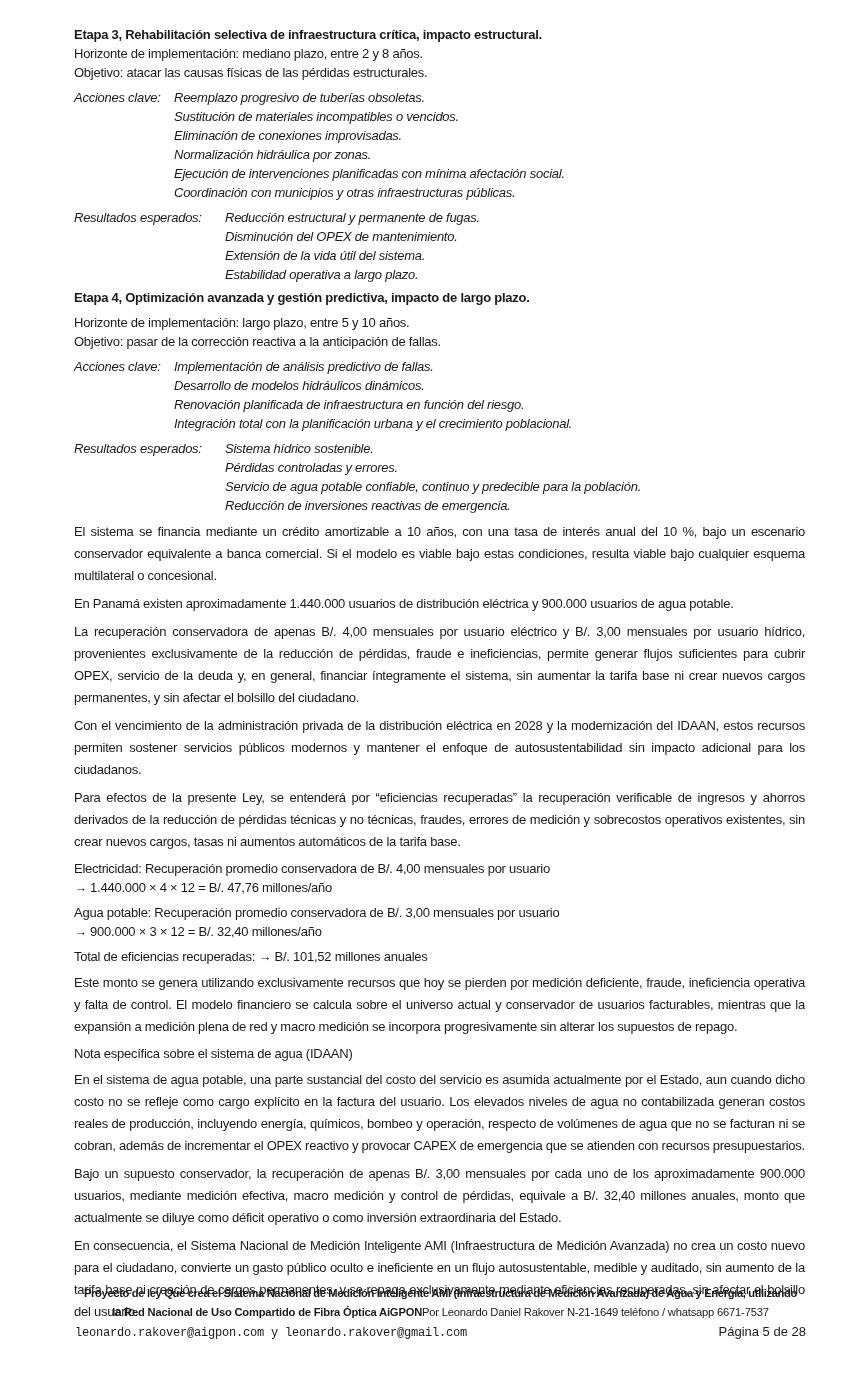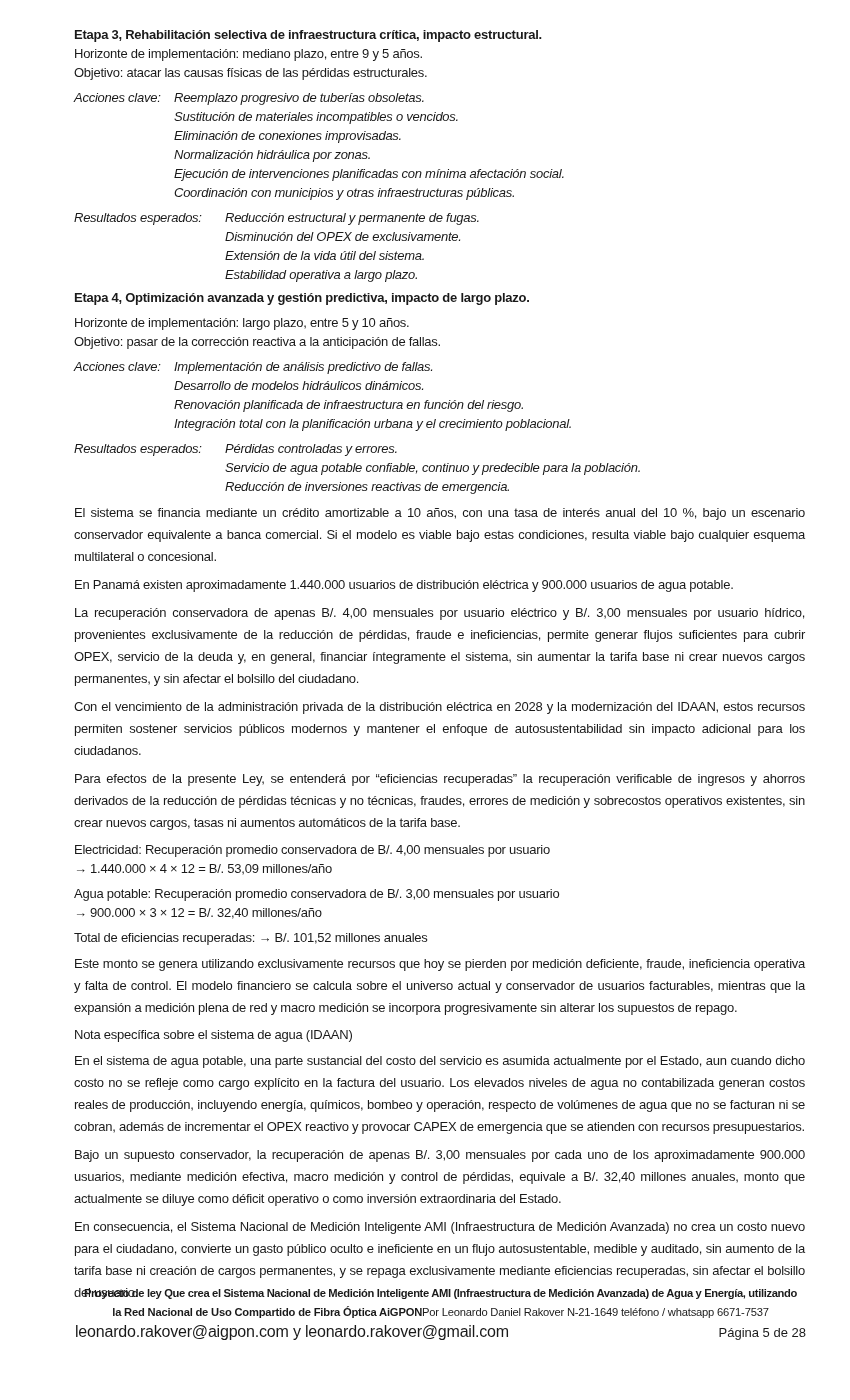--- a/index.html
+++ b/index.html
@@ -13,50 +13,50 @@
   .labeled .lab { flex: 0 0 auto; font-size: 13px; line-height: 19px; letter-spacing: -0.25px; white-space: nowrap; }
   .labeled.acc .lab { width: 100px; }
   .labeled.res .lab { width: 151px; }
   .labeled .items { flex: 1; }
   p.para { margin: 0; font-size: 13px; line-height: 22px; letter-spacing: -0.25px; text-align: justify; text-align-last: left; }
   .footer { position: absolute; left: 75px; top: 1284px; width: 731px; }
   .footer .f1 { font-size: 11.2px; line-height: 19px; font-weight: bold; letter-spacing: -0.35px; white-space: nowrap; text-align: center; }
   .footer .f2 { font-size: 11.2px; line-height: 19px; letter-spacing: -0.2px; text-align: justify; text-align-last: justify; white-space: nowrap; display: flex; justify-content: center; }
   .footer .f2 b { font-weight: bold; }
   .footer .f3 { display: flex; justify-content: space-between; align-items: baseline; }
-  .footer .f3 .mail { font-size: 16px; line-height: 19px; letter-spacing: -0.2px; }
+  .footer .f3 .mail { font-size: 12px; line-height: 19px; letter-spacing: -0.2px; font-family: Liberation Mono, monospace; }
   .footer .f3 .pg { font-size: 13px; line-height: 19px; }
 </style>
 </head>
 <body>
 
 <div class="page">
 
   <section>
     <div class="line bold">Etapa 3, Rehabilitación selectiva de infraestructura crítica, impacto estructural.</div>
-    <div class="line">Horizonte de implementación: mediano plazo, entre 9 y 5 años.</div>
+    <div class="line">Horizonte de implementación: mediano plazo, entre 2 y 8 años.</div>
     <div class="line">Objetivo: atacar las causas físicas de las pérdidas estructurales.</div>
     <div class="gap"></div>
     <div class="labeled acc">
       <div class="lab">Acciones clave:</div>
       <div class="items">
         <div class="line">Reemplazo progresivo de tuberías obsoletas.</div>
         <div class="line">Sustitución de materiales incompatibles o vencidos.</div>
         <div class="line">Eliminación de conexiones improvisadas.</div>
         <div class="line">Normalización hidráulica por zonas.</div>
         <div class="line">Ejecución de intervenciones planificadas con mínima afectación social.</div>
         <div class="line">Coordinación con municipios y otras infraestructuras públicas.</div>
       </div>
     </div>
     <div class="gap"></div>
     <div class="labeled res">
       <div class="lab">Resultados esperados:</div>
       <div class="items">
         <div class="line">Reducción estructural y permanente de fugas.</div>
-        <div class="line">Disminución del OPEX de exclusivamente.</div>
+        <div class="line">Disminución del OPEX de mantenimiento.</div>
         <div class="line">Extensión de la vida útil del sistema.</div>
         <div class="line">Estabilidad operativa a largo plazo.</div>
       </div>
     </div>
   </section>
 
   <div style="height:4px"></div>
 
   <section>
     <div class="line bold">Etapa 4, Optimización avanzada y gestión predictiva, impacto de largo plazo.</div>
@@ -70,41 +70,42 @@
         <div class="line">Implementación de análisis predictivo de fallas.</div>
         <div class="line">Desarrollo de modelos hidráulicos dinámicos.</div>
         <div class="line">Renovación planificada de infraestructura en función del riesgo.</div>
         <div class="line">Integración total con la planificación urbana y el crecimiento poblacional.</div>
       </div>
     </div>
     <div class="gap"></div>
     <div class="labeled res">
       <div class="lab">Resultados esperados:</div>
       <div class="items">
+        <div class="line">Sistema hídrico sostenible.</div>
         <div class="line">Pérdidas controladas y errores.</div>
         <div class="line">Servicio de agua potable confiable, continuo y predecible para la población.</div>
         <div class="line">Reducción de inversiones reactivas de emergencia.</div>
       </div>
     </div>
   </section>
 
   <div class="gap"></div>
 
   <p class="para">El sistema se financia mediante un crédito amortizable a 10 años, con una tasa de interés anual del 10 %, bajo un escenario conservador equivalente a banca comercial. Si el modelo es viable bajo estas condiciones, resulta viable bajo cualquier esquema multilateral o concesional.</p>
   <div class="gap"></div>
   <p class="para">En Panamá existen aproximadamente 1.440.000 usuarios de distribución eléctrica y 900.000 usuarios de agua potable.</p>
   <div class="gap"></div>
   <p class="para">La recuperación conservadora de apenas B/. 4,00 mensuales por usuario eléctrico y B/. 3,00 mensuales por usuario hídrico, provenientes exclusivamente de la reducción de pérdidas, fraude e ineficiencias, permite generar flujos suficientes para cubrir OPEX, servicio de la deuda y, en general, financiar íntegramente el sistema, sin aumentar la tarifa base ni crear nuevos cargos permanentes, y sin afectar el bolsillo del ciudadano.</p>
   <div class="gap"></div>
   <p class="para">Con el vencimiento de la administración privada de la distribución eléctrica en 2028 y la modernización del IDAAN, estos recursos permiten sostener servicios públicos modernos y mantener el enfoque de autosustentabilidad sin impacto adicional para los ciudadanos.</p>
   <div class="gap"></div>
   <p class="para">Para efectos de la presente Ley, se entenderá por “eficiencias recuperadas” la recuperación verificable de ingresos y ahorros derivados de la reducción de pérdidas técnicas y no técnicas, fraudes, errores de medición y sobrecostos operativos existentes, sin crear nuevos cargos, tasas ni aumentos automáticos de la tarifa base.</p>
   <div class="gap"></div>
   <div class="line">Electricidad: Recuperación promedio conservadora de B/. 4,00 mensuales por usuario</div>
-  <div class="line">→ 1.440.000 × 4 × 12 = B/. 53,09 millones/año</div>
+  <div class="line">→ 1.440.000 × 4 × 12 = B/. 47,76 millones/año</div>
   <div class="gap"></div>
   <div class="line">Agua potable: Recuperación promedio conservadora de B/. 3,00 mensuales por usuario</div>
   <div class="line">→ 900.000 × 3 × 12 = B/. 32,40 millones/año</div>
   <div class="gap"></div>
   <div class="line">Total de eficiencias recuperadas: → B/. 101,52 millones anuales</div>
   <div class="gap"></div>
   <p class="para">Este monto se genera utilizando exclusivamente recursos que hoy se pierden por medición deficiente, fraude, ineficiencia operativa y falta de control. El modelo financiero se calcula sobre el universo actual y conservador de usuarios facturables, mientras que la expansión a medición plena de red y macro medición se incorpora progresivamente sin alterar los supuestos de repago.</p>
   <div class="gap"></div>
   <div class="line">Nota específica sobre el sistema de agua (IDAAN)</div>
   <div class="gap"></div>

